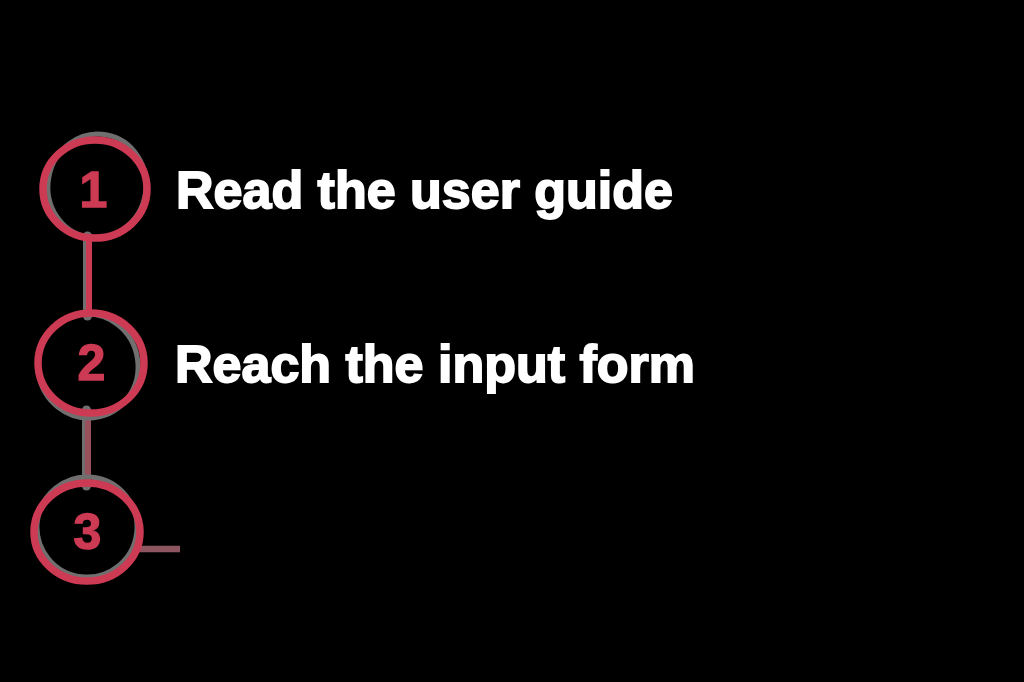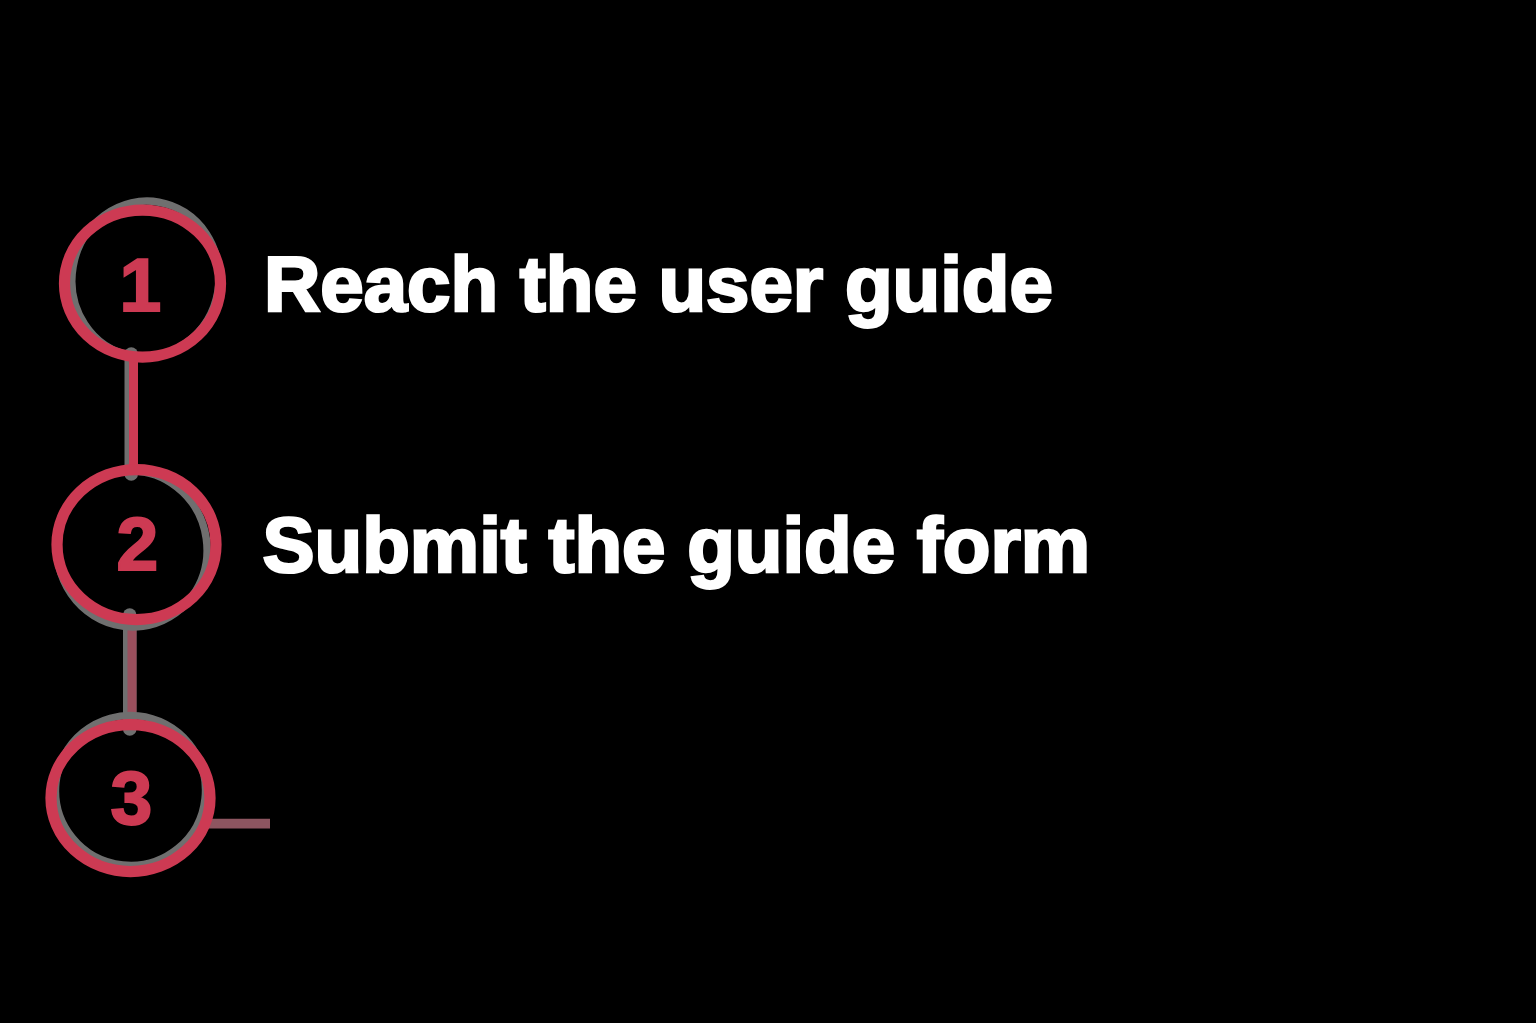--- a/index.html
+++ b/index.html
@@ -70,16 +70,16 @@
 
     <ellipse cx="95" cy="189" rx="52" ry="49" fill="none" stroke-width="7.5" stroke="#cd3a53"></ellipse>
     <ellipse cx="91" cy="363" rx="53" ry="50" fill="none" stroke-width="7.5" stroke="#cd3a53"></ellipse>
     <ellipse cx="87" cy="532" rx="53" ry="49" fill="none" stroke-width="7.5" stroke="#cd3a53"></ellipse>
   </svg>
 
   <div class="step-number" id="num-1">1</div>
   <div class="step-number" id="num-2">2</div>
   <div class="step-number" id="num-3">3</div>
 
-  <div class="step-label" id="label-1">Reach the user guide</div>
-  <div class="step-label" id="label-2">Submit the guide form</div>
+  <div class="step-label" id="label-1">Read the user guide</div>
+  <div class="step-label" id="label-2">Reach the input form</div>
 
 </div>
 
 </body></html>

